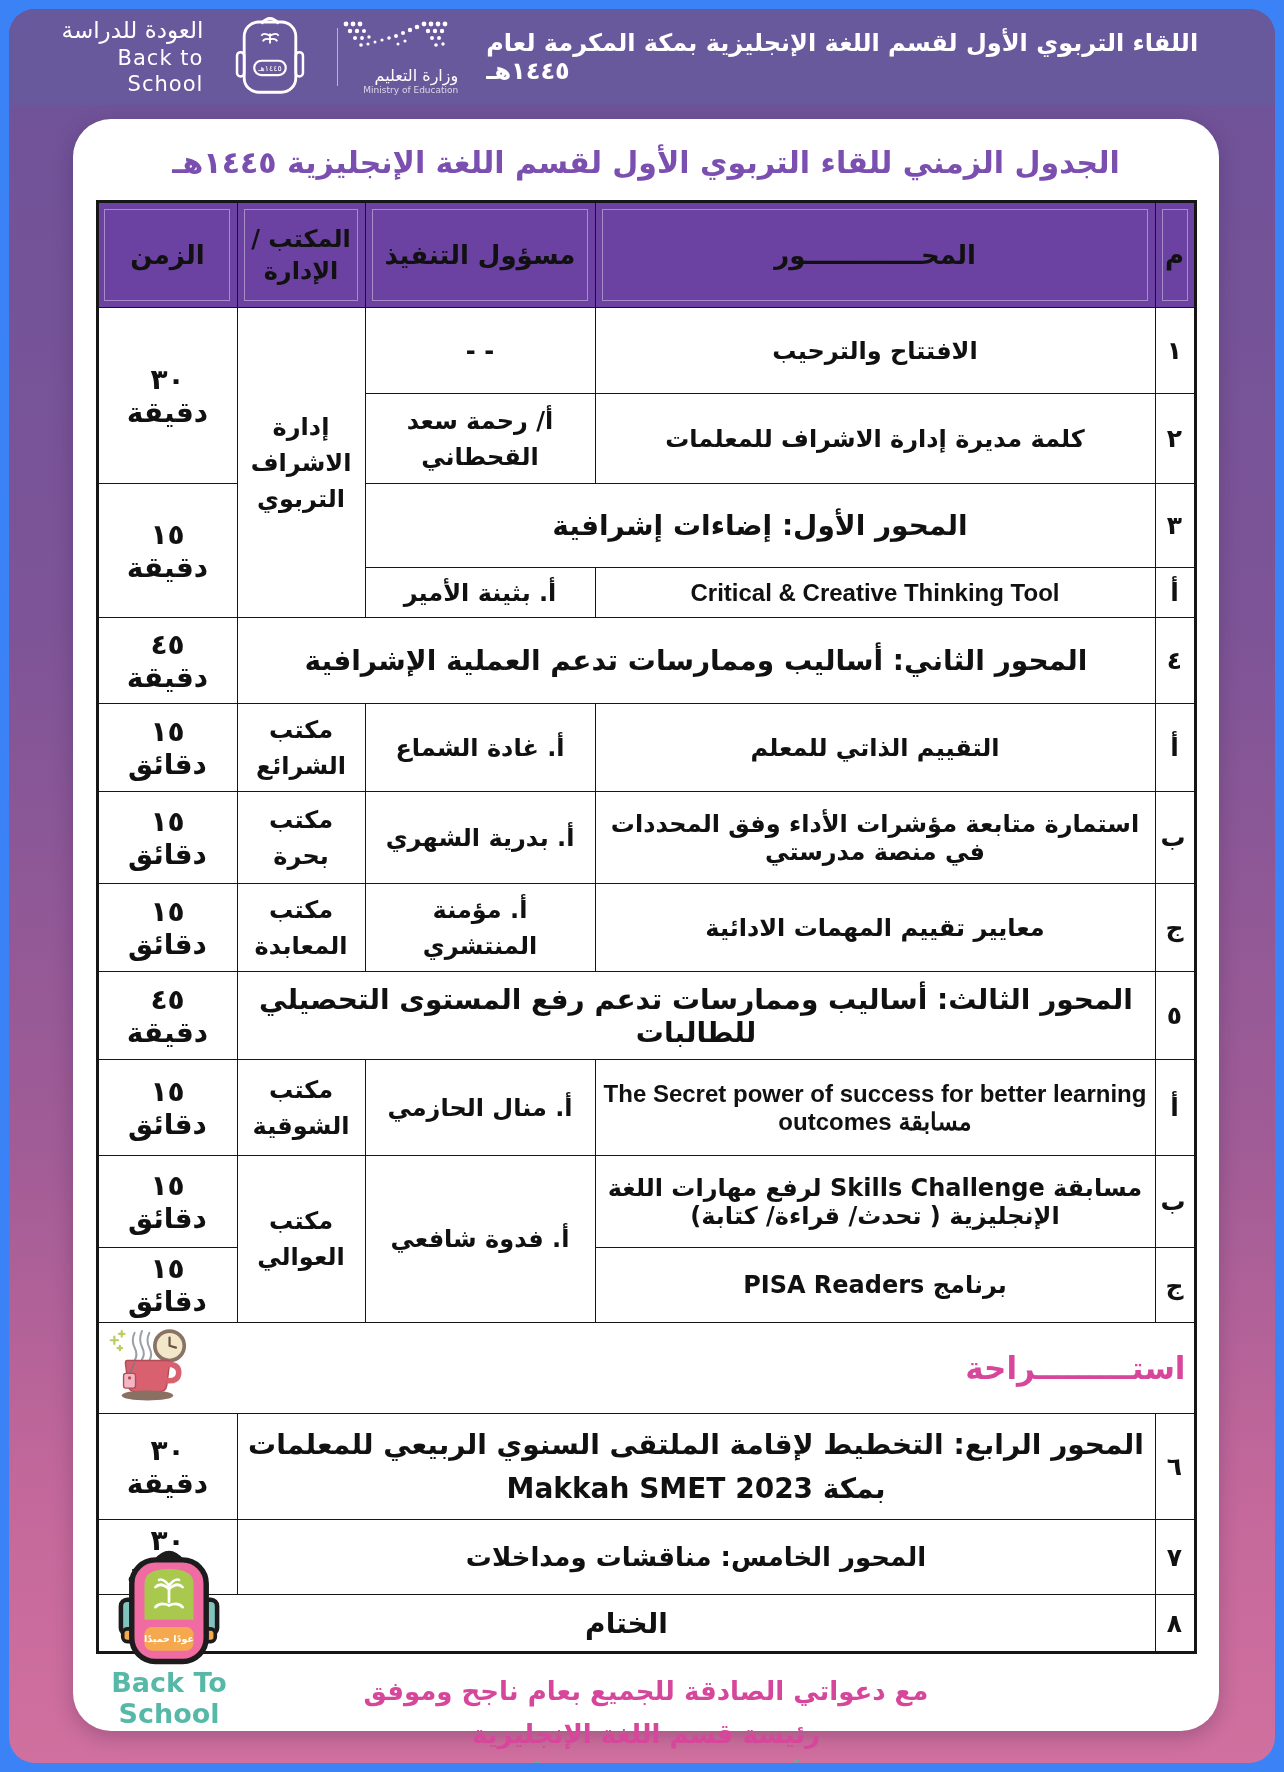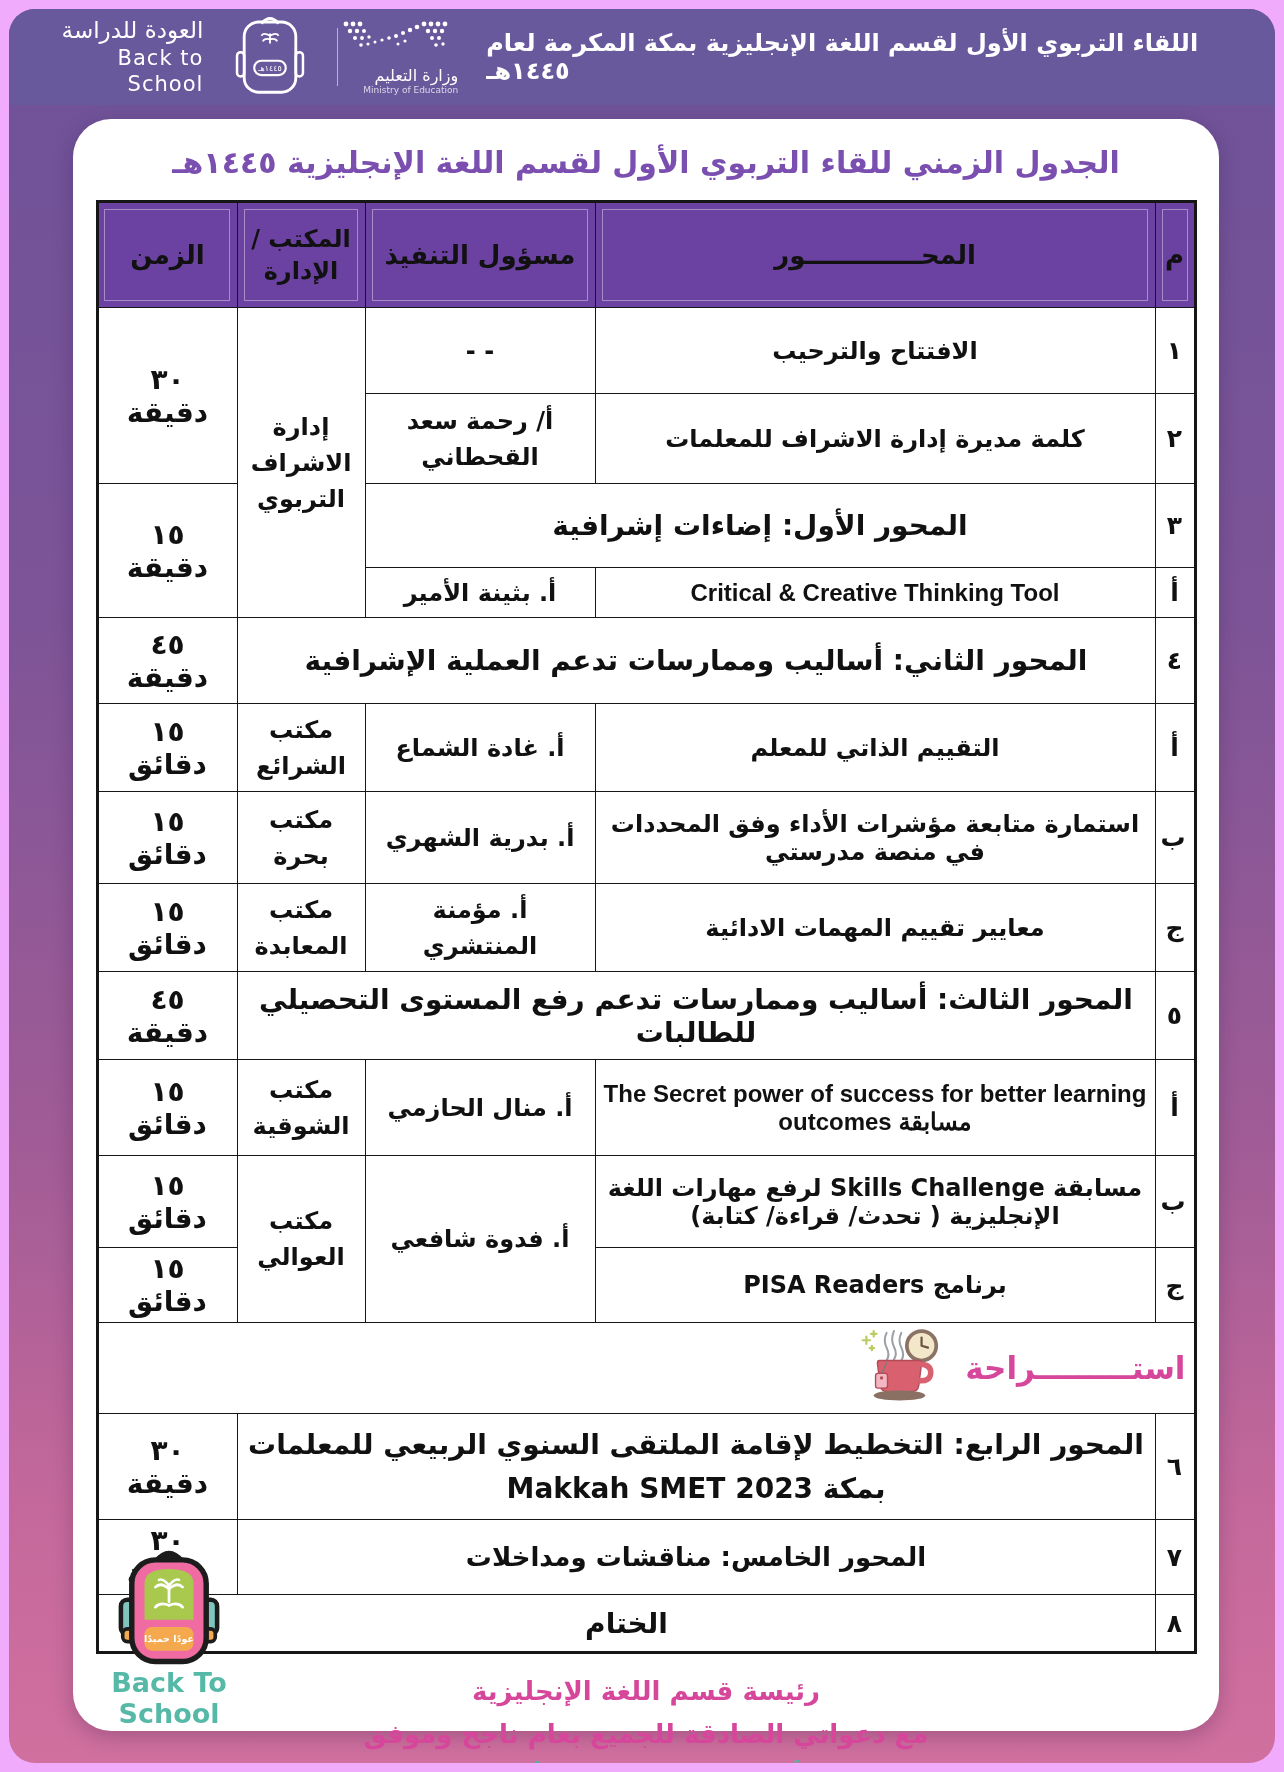--- a/index.html
+++ b/index.html
@@ -1,18 +1,18 @@
 <!DOCTYPE html>
 <html lang="ar"><head>
 <meta charset="utf-8">
 <style>
   * { box-sizing: border-box; margin: 0; padding: 0; }
   body { font-family: "DejaVu Sans", sans-serif; background:#e8e3ea; }
 
-  .frame { width:1284px; height:1772px; background:#f0abfc; padding:9px; }
+  .frame { width:1284px; height:1772px; background:#3b82f6; padding:9px; }
   .page  { width:100%; height:100%; border-radius:26px; overflow:hidden; position:relative;
            background:linear-gradient(180deg,#6e5299 0%,#7d5497 35%,#a15c96 65%,#c4689b 85%,#d0709f 100%); }
 
   
   .banner { height:96px; background:#68589c; display:flex; align-items:center;
             padding:0 46px 0 38px; color:#fff; }
   .bts-block { text-align:right; line-height:1.25; }
   .bts-ar { font-size:23px; }
   .bts-en { font-size:21px; letter-spacing:1px; }
   .banner-backpack { margin:0 26px 0 30px; }
@@ -44,21 +44,21 @@
   td.exec  { font-size:24px; line-height:1.5; }
   td.office{ font-size:24px; line-height:1.5;margin-top:14px; }
   td.time  { font-size:28px; }
   td.section { color:#4a6ea6; font-size:28px; }
   td.pink  { color:#d6479b; }
   td.en    { direction:ltr; font-family:Liberation Sans, sans-serif; }
   .line { display:block; line-height:1.55; }
 
   
   td.break-cell { padding:0; }
-  .break-inner { display:flex; align-items:center; justify-content:flex-start; gap:14px; direction:rtl; }
+  .break-inner { display:flex; align-items:center; justify-content:space-between; gap:14px; direction:rtl; }
   .break-label { color:#d6479b; font-size:31px; font-weight:bold; }
 
   
   .footer { text-align:center; direction:rtl; margin-top:16px; line-height:1.65; }
   .footer .f-pink { color:#d6479b; font-size:26px; font-weight:bold; }
   .footer .f-teal { color:#4db8a5; font-size:26px; font-weight:bold; }
   .badge { position:absolute; left:16px; bottom:2px; width:160px; text-align:center; }
   .badge-caption { color:#56b9a8; font-size:27px; font-weight:bold; margin-top:-4px; }
 </style>
 </head>
@@ -281,22 +281,22 @@
         </tr>
 
         <tr style="height:58px">
           <td class="num">٨</td>
           <td class="topic pink" colspan="4" style="font-size:28px">الختام</td>
         </tr>
       </tbody>
         </table>
 
       <div class="footer">
+        <div class="f-pink">مع دعواتي الصادقة للجميع بعام ناجح وموفق</div>
         <div class="f-pink">رئيسة قسم اللغة الإنجليزية</div>
-        <div class="f-pink">مع دعواتي الصادقة للجميع بعام ناجح وموفق</div>
         <div class="f-teal">أ. بثينة بنت حسين الأمير</div>
       </div>
 
       <div class="badge">
         <svg width="110" height="118" viewBox="0 0 110 130">
           <path d="M42,14 Q55,-2 68,14" stroke="#1c1c1c" stroke-width="8" fill="none"></path>
           <rect x="2" y="56" width="16" height="38" rx="7" fill="#7fc4bd" stroke="#1c1c1c" stroke-width="5"></rect>
           <rect x="92" y="56" width="16" height="38" rx="7" fill="#7fc4bd" stroke="#1c1c1c" stroke-width="5"></rect>
           <rect x="4" y="88" width="14" height="14" rx="5" fill="#f5a94f" stroke="#1c1c1c" stroke-width="4"></rect>
           <rect x="92" y="88" width="14" height="14" rx="5" fill="#f5a94f" stroke="#1c1c1c" stroke-width="4"></rect>

